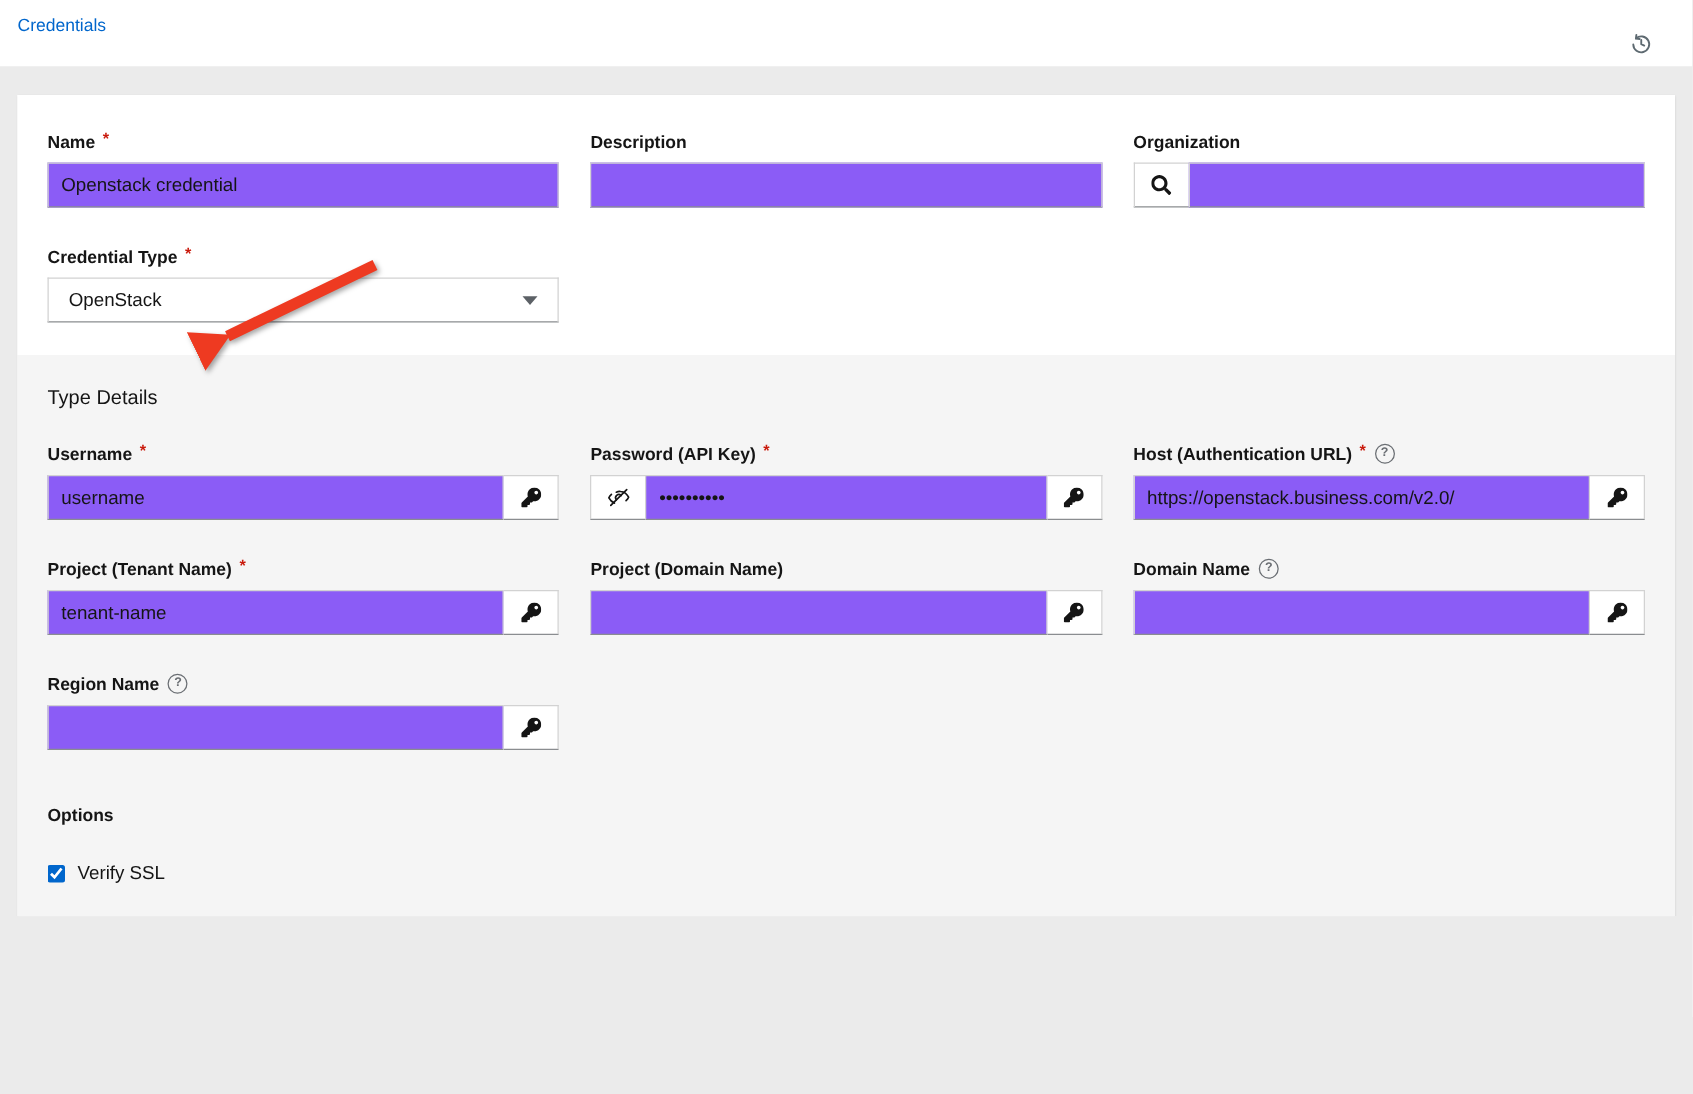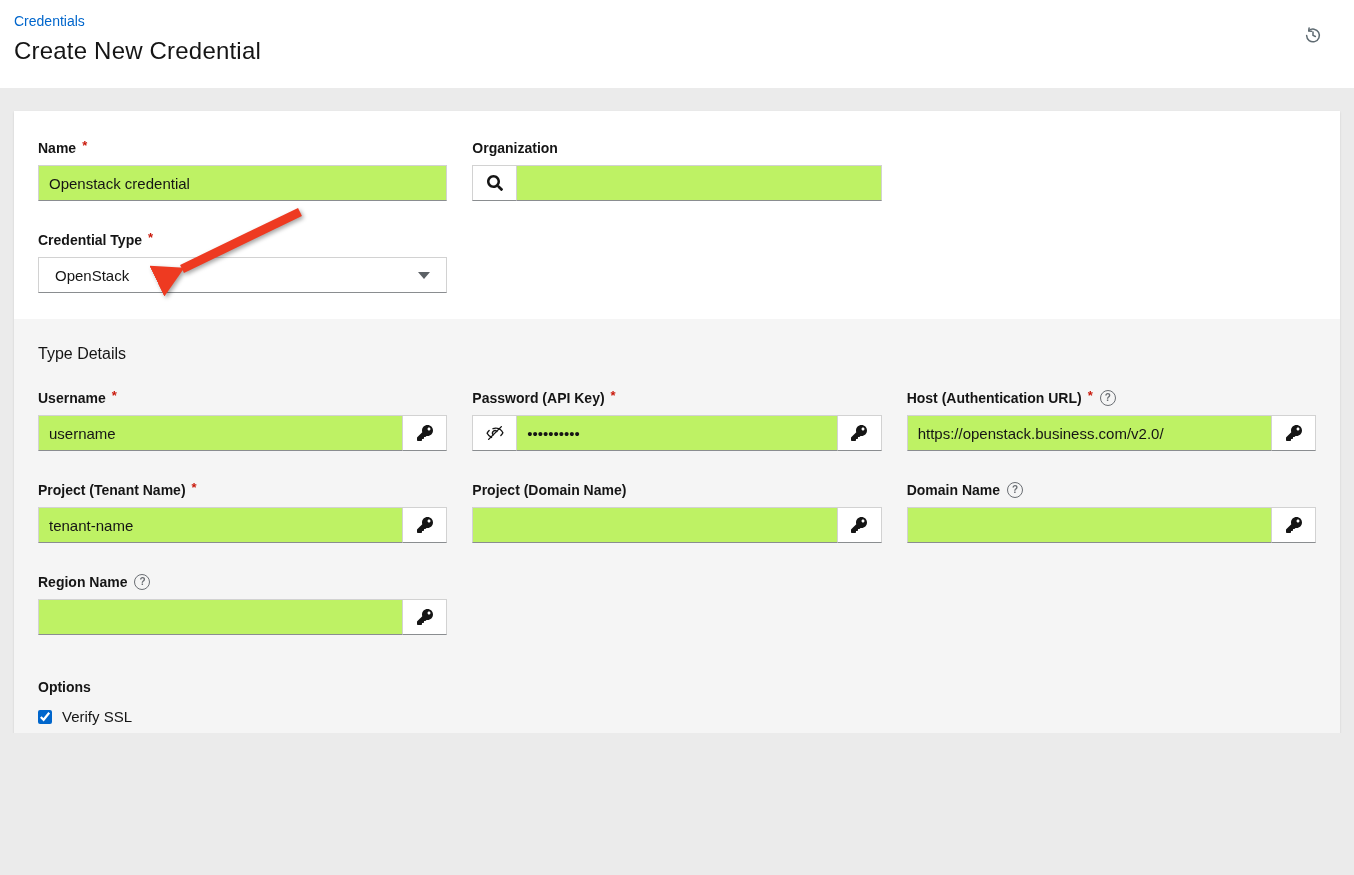--- a/index.html
+++ b/index.html
@@ -25,38 +25,38 @@
 
   .label-row { display:flex; align-items:center; margin-bottom:9px; height:17px; }
   .label { font-size:14px; font-weight:700; color:#151515; }
   .req { color:#c9190b; font-size:13px; font-weight:700; margin-left:6px; position:relative; top:-2px; }
   .help-icon { margin-left:7px; width:16px; height:16px; border:1px solid #6a6e73; border-radius:50%;
                color:#6a6e73; font-size:10px; font-weight:700; display:inline-flex; align-items:center;
                justify-content:center; cursor:pointer; background:#fff0; line-height:1; }
 
   .control { display:flex; height:36px; }
   .text-input { flex:1; min-width:0; height:36px; border:1px solid #d2d2d2; border-bottom-color:#8a8d90;
-                background:#bef264; padding:0 10px; font-size:15px; color:#151515;
+                background:#8b5cf6; padding:0 10px; font-size:15px; color:#151515;
                 font-family:"Liberation Sans", sans-serif; }
   .addon-btn { width:44px; height:36px; background:#fff; border:1px solid #d2d2d2; border-bottom-color:#8a8d90;
                border-left:none; cursor:pointer; display:flex; align-items:center; justify-content:center; }
   .addon-btn.left { border-left:1px solid #d2d2d2; border-right:none; }
   .addon-btn svg { display:block; }
 
   
   .dropdown { width:100%; height:36px; background:#fff; border:1px solid #d2d2d2; border-bottom-color:#8a8d90;
               display:flex; align-items:center; padding:0 16px; cursor:pointer;gap:47px; }
   .dropdown-value { flex:1; font-size:15px; color:#151515; }
   .caret-down { width:0; height:0; border-left:6px solid transparent; border-right:6px solid transparent;
                 border-top:7px solid #5c6166; }
 
   .section-title { font-size:16px; font-weight:400; color:#151515; margin-bottom:26px; }
 
   .options-label { font-size:14px; font-weight:700; margin-top:44px; }
-  .checkbox-row { display:flex; align-items:center; margin-top:13px; cursor:pointer; width:max-content; }
+  .checkbox-row { display:flex; align-items:center; margin-top:30px; cursor:pointer; width:max-content; }
   .checkbox-row input { width:14px; height:14px; accent-color:#0066cc; cursor:pointer; }
   .checkbox-row span { font-size:15px; margin-left:10px; color:#151515; }
 
   
   .actions { display:flex; align-items:center; }
   .save-btn { background:#8b5cf6; color:#fff; border:none; font-size:15px; padding:0 18px; height:36px;
               border-radius:2px; cursor:pointer; font-family:"Liberation Sans", sans-serif; }
   .cancel-btn { background:none; border:none; color:#0066cc; font-size:15px; margin-left:40px; cursor:pointer;
                 font-family:"Liberation Sans", sans-serif; }
 
@@ -64,21 +64,20 @@
   .annotation-arrow { position:absolute; left:128px; top:204px; pointer-events:none; z-index:10;
                       filter:drop-shadow(2px 2px 2px rgba(0,0,0,0.35)); }
 </style>
 </head>
 <body>
 
 <div class="page">
 
   <div class="topbar">
     <a class="breadcrumb">Credentials</a>
-    <div class="page-title">Create New Credential</div>
     <button class="history-btn">
       <svg width="18" height="18" viewBox="0 0 24 24" fill="none" stroke="#5e6a71" stroke-width="2" stroke-linecap="round" stroke-linejoin="round">
         <path d="M6.3 6.3 A 8.5 8.5 0 1 1 3.5 12.8"></path>
         <polyline points="6.8,2.6 6.3,6.6 10.3,6.9"></polyline>
         <polyline points="12,8 12,12.5 15.2,14"></polyline>
       </svg>
     </button>
   </div>
 
   <div class="card">
@@ -89,20 +88,28 @@
         <div>
           <div class="label-row">
             <span class="label">Name</span>
             <span class="req">*</span>
           </div>
           <div class="control">
             <input class="text-input" type="text" value="Openstack credential" style="">
           </div>
         </div>
 
+        <div>
+          <div class="label-row">
+            <span class="label">Description</span>
+          </div>
+          <div class="control">
+            <input class="text-input" type="text" style="">
+          </div>
+        </div>
 
         <div>
           <div class="label-row">
             <span class="label">Organization</span>
           </div>
           <div class="control">
             <button class="addon-btn left">
               <svg width="16" height="16" viewBox="0 0 512 512">
                   <path fill="#151515" d="M505 442.7L405.3 343c-4.5-4.5-10.6-7-17-7H372c27.6-35.3 44-79.7 44-128C416 93.1 322.9 0 208 0S0 93.1 0 208s93.1 208 208 208c48.3 0 92.7-16.4 128-44v16.3c0 6.4 2.5 12.5 7 17l99.7 99.7c9.4 9.4 24.6 9.4 33.9 0l28.3-28.3c9.4-9.4 9.4-24.6.1-34zM208 336c-70.7 0-128-57.2-128-128 0-70.7 57.2-128 128-128 70.7 0 128 57.2 128 128 0 70.7-57.2 128-128 128z"></path>
                 </svg>

